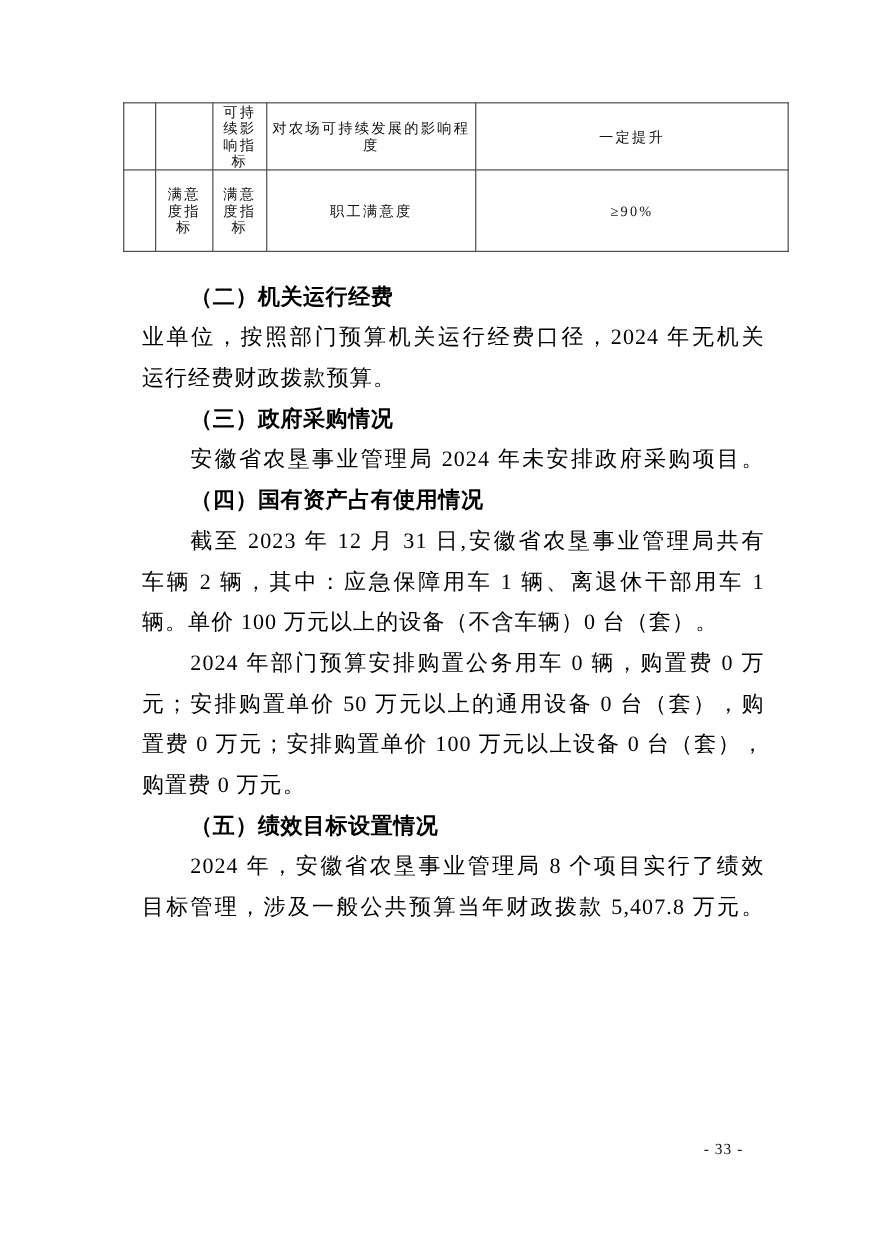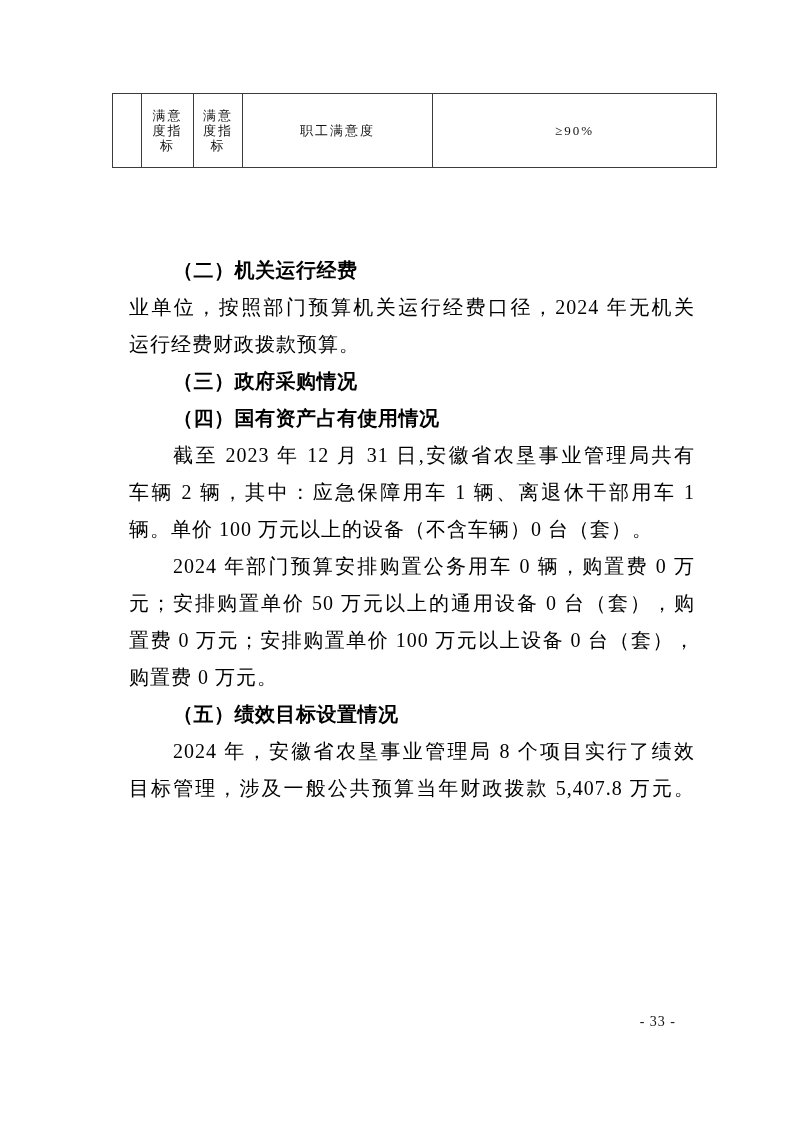--- a/index.html
+++ b/index.html
@@ -60,58 +60,66 @@
     line-height: 37px;
     letter-spacing: 1px;
     text-align: justify;
   }
   .ln.fill  { text-align-last: justify; }
   .ln.first { text-indent: 44px; }
 
   
   .pageno {
     position: absolute;
-    top: 1014px;
+    top: 1038px;
     right: 118px;
     font-size: 14px;
     letter-spacing: 1px;
     color: #111111;
   }
 </style>
 </head>
 <body>
 
 <div class="page">
 
   <table class="ind-table">
     <colgroup>
       <col style="width:29px">
       <col style="width:52px">
       <col style="width:49px">
       <col style="width:190px">
       <col style="width:284px">
     </colgroup>
     <tbody>
+      <tr class="r1">
+        <td><span></span></td>
+        <td><span></span></td>
+        <td><span class="wrap2">可持续影响指标</span></td>
+        <td><span class="wrap12">对农场可持续发展的影响程度</span></td>
+        <td><span>一定提升</span></td>
+      </tr>
       <tr class="r2">
         <td><span></span></td>
         <td><span class="wrap2">满意度指标</span></td>
         <td><span class="wrap2">满意度指标</span></td>
         <td><span class="wrap12">职工满意度</span></td>
         <td><span>≥90%</span></td>
       </tr>
     </tbody>
   </table>
 
   <div class="content">
 
     <div class="sec-heading">（二）机关运行经费</div>
     <div class="ln fill">业单位，按照部门预算机关运行经费口径，2024 年无机关</div>
     <div class="ln">运行经费财政拨款预算。</div>
 
     <div class="sec-heading">（三）政府采购情况</div>
+    <div class="ln first fill">安徽省农垦事业管理局 2024 年未安排政府采购项目。</div>
 
     <div class="sec-heading">（四）国有资产占有使用情况</div>
     <div class="ln first fill">截至 2023 年 12 月 31 日,安徽省农垦事业管理局共有</div>
     <div class="ln fill">车辆 2 辆，其中：应急保障用车 1 辆、离退休干部用车 1</div>
     <div class="ln">辆。单价 100 万元以上的设备（不含车辆）0 台（套）。</div>
     <div class="ln first fill">2024 年部门预算安排购置公务用车 0 辆，购置费 0 万</div>
     <div class="ln fill">元；安排购置单价 50 万元以上的通用设备 0 台（套），购</div>
     <div class="ln fill">置费 0 万元；安排购置单价 100 万元以上设备 0 台（套），</div>
     <div class="ln">购置费 0 万元。</div>
 

